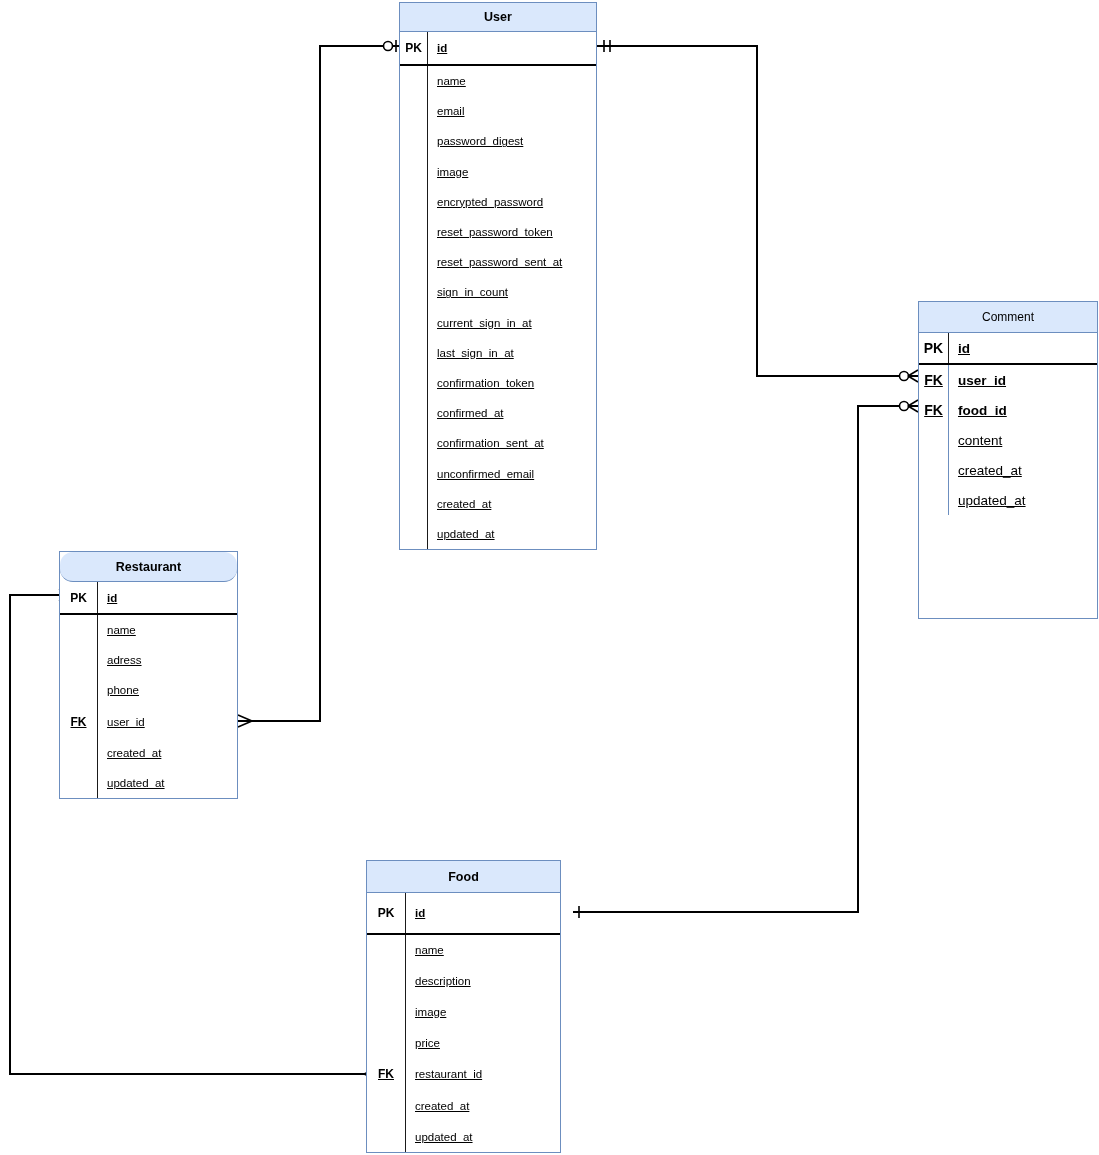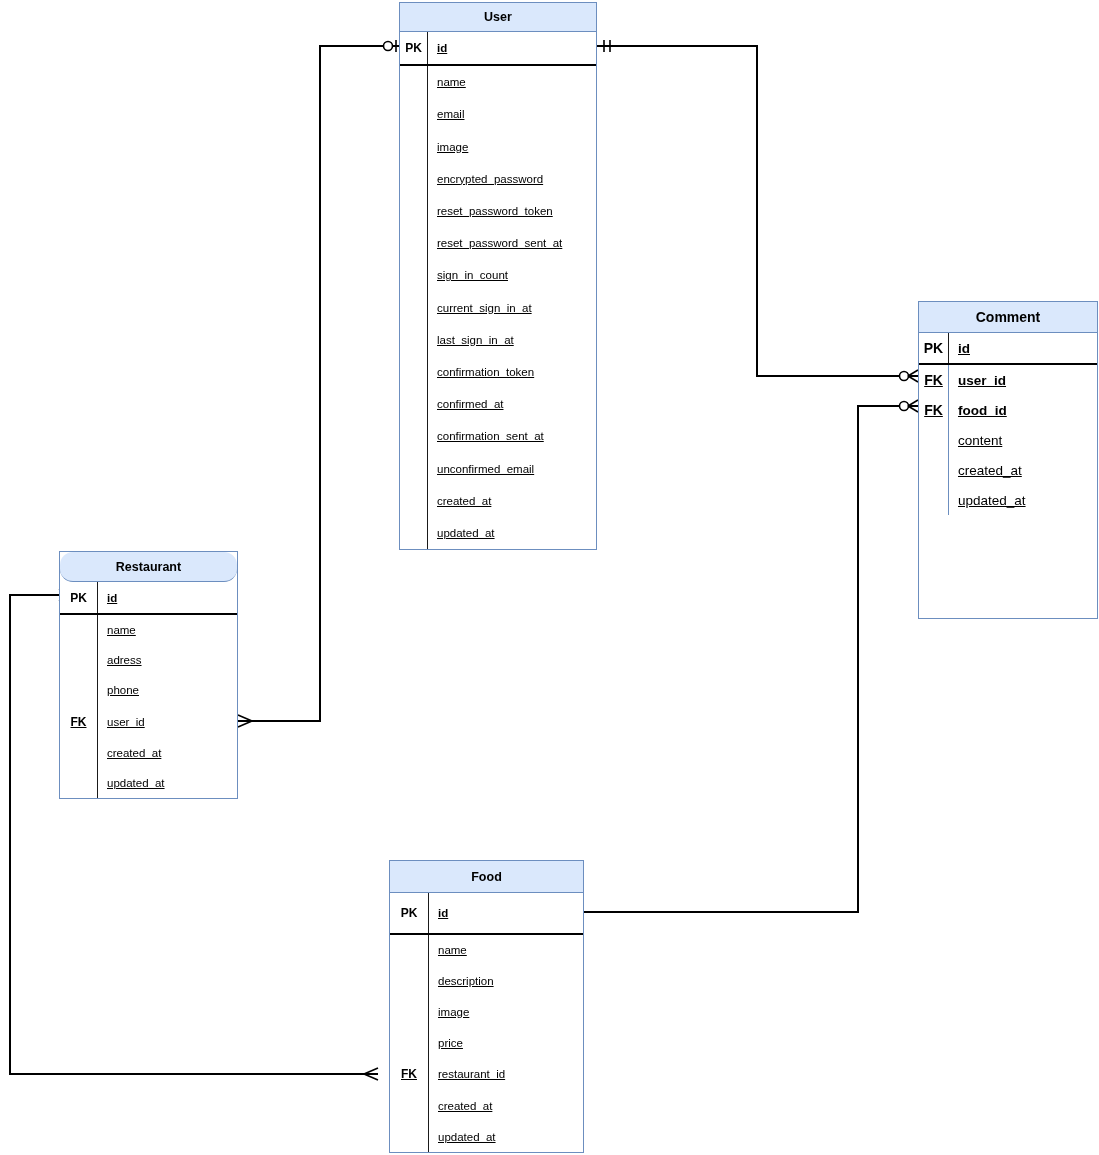--- a/index.html
+++ b/index.html
@@ -26,28 +26,28 @@
   .t-user .er-header{height:28px;}
   .t-user .pk-row{height:32px;}
   .t-user .key-cell{width:28px;border-right:1px solid #1a1a1a;}
 
   .t-restaurant{left:59px;top:551px;width:179px;height:248px;}
   .t-restaurant .er-header{height:29px;border-radius:13px;}
   .t-restaurant .pk-row{height:31px;}
   .t-restaurant .key-cell{width:38px;border-right:1px solid #1a1a1a;}
 
   .t-comment{left:918px;top:301px;width:180px;height:318px;}
-  .t-comment .er-header{height:30px;font-weight:bold;font-size:14px;}
+  .t-comment .er-header{height:30px;font-weight:normal;font-size:12px;}
   .t-comment .pk-row{height:30px;}
   .t-comment .key-cell{width:30px;border-right:1px solid #6c8ebf;font-size:14px;}
   .t-comment .pk-row .key-cell{border-right:1px solid #1a1a1a;}
   .t-comment .row{flex:0 0 30px;}
   .t-comment .field-cell{font-size:13.5px;}
 
-  .t-food{left:389px;top:860px;width:195px;height:293px;}
+  .t-food{left:366px;top:860px;width:195px;height:293px;}
   .t-food .er-header{height:31px;}
   .t-food .pk-row{height:40px;}
   .t-food .key-cell{width:39px;border-right:1px solid #1a1a1a;}
 
   .edge{fill:none;stroke:#000000;stroke-width:2;}
   .sym{stroke:#000000;stroke-width:1.6;fill:none;}
   .sym-circle{stroke:#000000;stroke-width:1.6;fill:#ffffff;}
 </style>
 </head>
 <body>
@@ -94,20 +94,24 @@
         <div class="row">
           <div class="key-cell"></div>
           <div class="field-cell">name</div>
         </div>
         <div class="row">
           <div class="key-cell"></div>
           <div class="field-cell">email</div>
         </div>
         <div class="row">
           <div class="key-cell"></div>
+          <div class="field-cell">password_digest</div>
+        </div>
+        <div class="row">
+          <div class="key-cell"></div>
           <div class="field-cell">image</div>
         </div>
         <div class="row">
           <div class="key-cell"></div>
           <div class="field-cell">encrypted_password</div>
         </div>
         <div class="row">
           <div class="key-cell"></div>
           <div class="field-cell">reset_password_token</div>
         </div>

